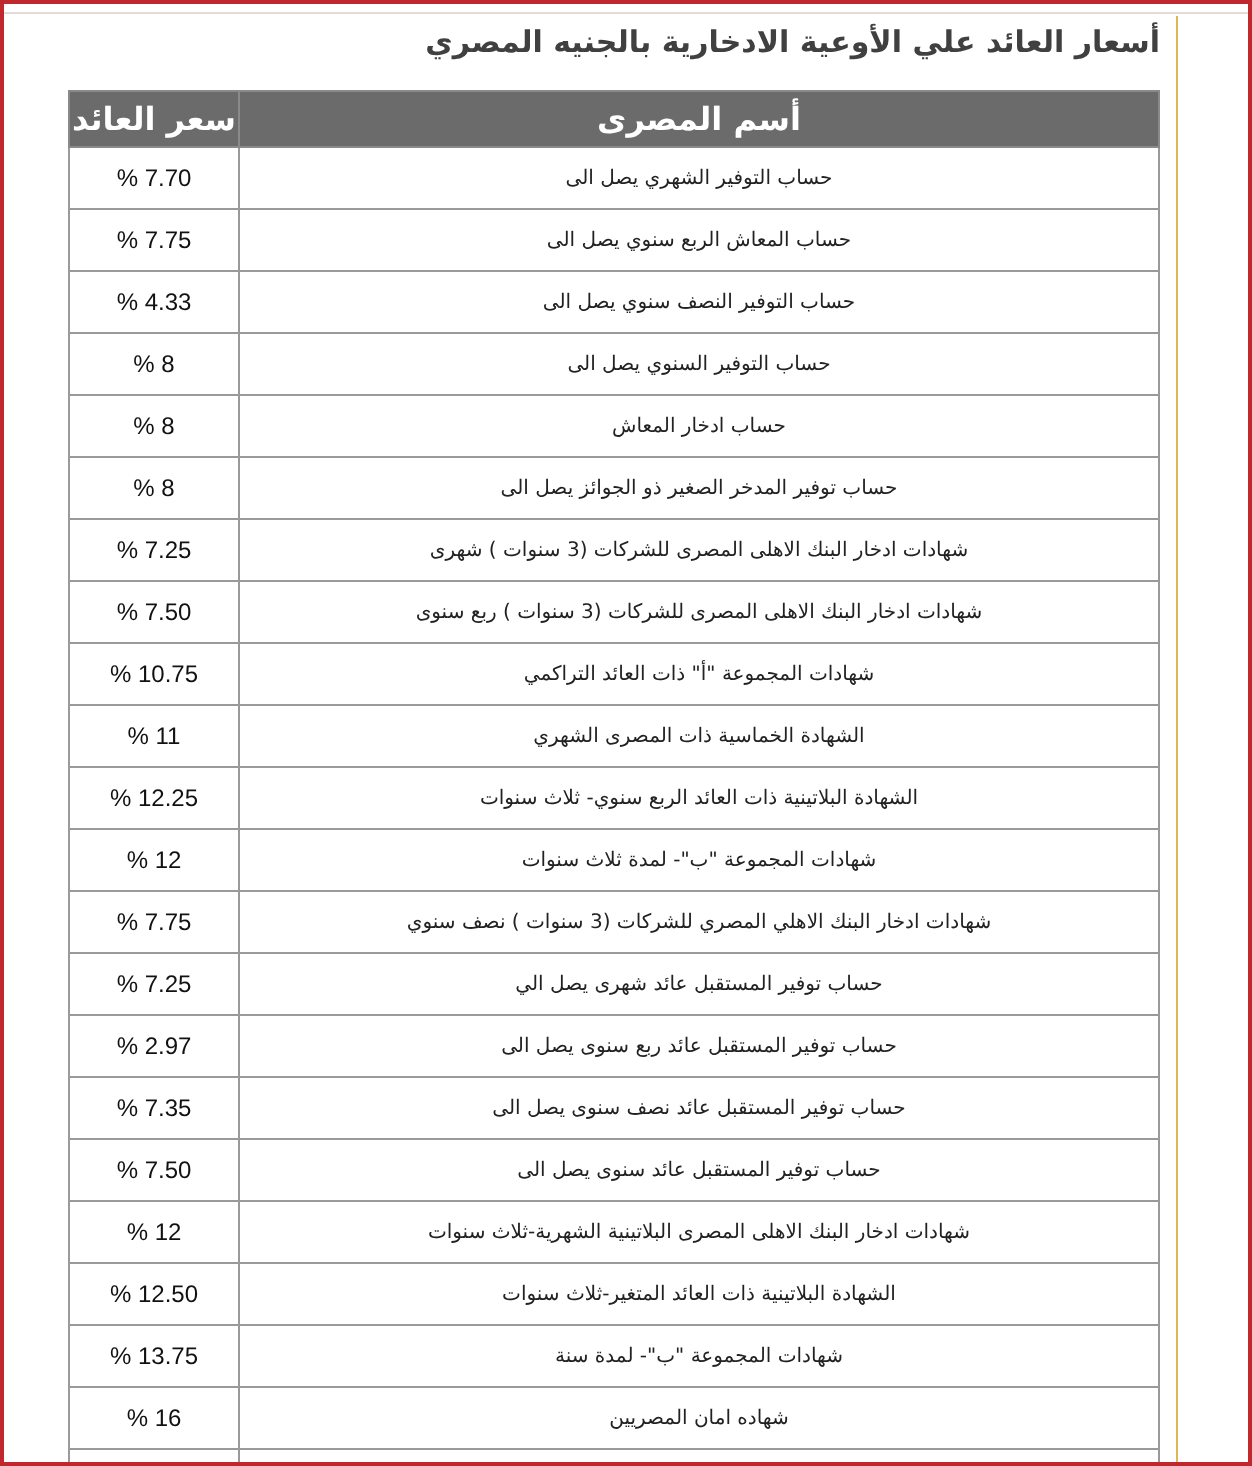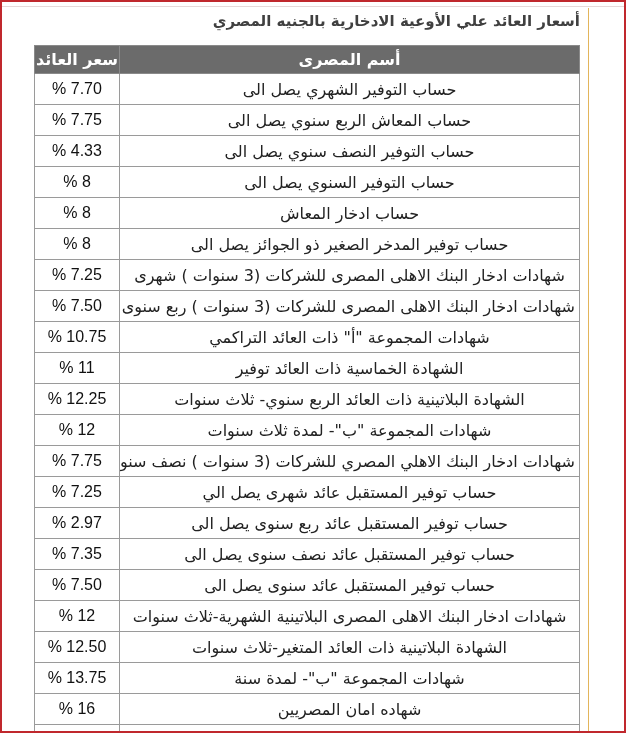--- a/index.html
+++ b/index.html
@@ -43,31 +43,31 @@
     color: #ffffff;
     font-size: 16px; font-weight: bold;
     height: 27px;
     border: 1px solid #8a8a8a;
     text-align: center;
     padding: 0;
   }
   table.rates td {
     height: 30px;
     border: 1px solid #9a9a9a;
-    font-size: 16px;
+    font-size: 10px;
     color: #222;
     text-align: center;
     padding: 0 4px;
     white-space: nowrap;
     overflow: hidden;
   }
   table.rates td.rate {
     direction: ltr;
     font-family: "Liberation Sans", sans-serif;
-    font-size: 16px;
+    font-size: 12px;
     color: #111;
   }
   col.c-name { width: 460px; }
   col.c-rate { width: 85px; }
 </style>
 </head>
 <body>
 
 <div class="frame">
   <div class="top-line"></div>
@@ -117,21 +117,21 @@
         </tr>
         <tr>
           <td class="name">شهادات ادخار البنك الاهلى المصرى للشركات (3 سنوات ) ربع سنوى</td>
           <td class="rate">% 7.50</td>
         </tr>
         <tr>
           <td class="name">شهادات المجموعة "أ"  ذات العائد التراكمي</td>
           <td class="rate">% 10.75</td>
         </tr>
         <tr>
-          <td class="name">الشهادة الخماسية ذات العائد توفير</td>
+          <td class="name">الشهادة الخماسية ذات المصرى الشهري</td>
           <td class="rate">% 11</td>
         </tr>
         <tr>
           <td class="name">الشهادة البلاتينية ذات العائد الربع سنوي- ثلاث سنوات</td>
           <td class="rate">% 12.25</td>
         </tr>
         <tr>
           <td class="name">شهادات المجموعة "ب"- لمدة ثلاث سنوات</td>
           <td class="rate">% 12</td>
         </tr>

